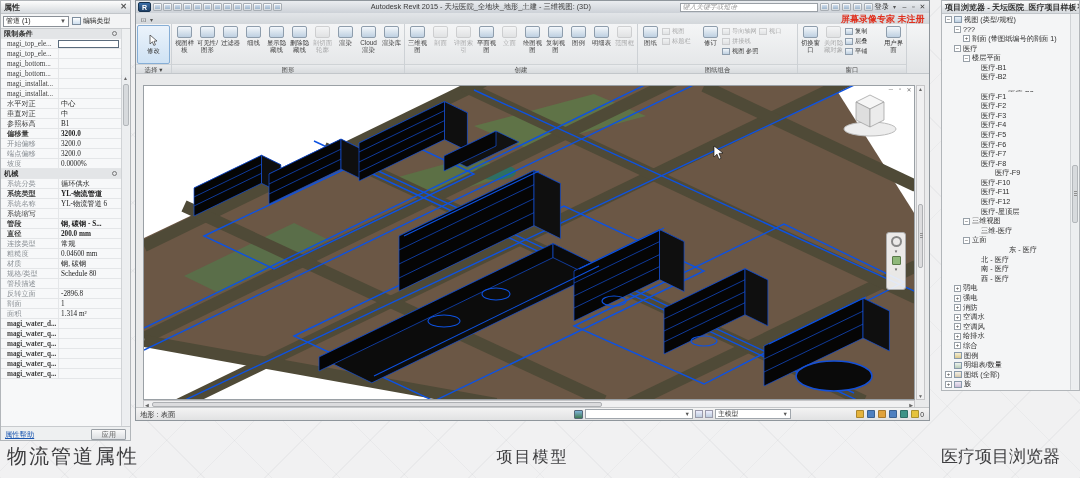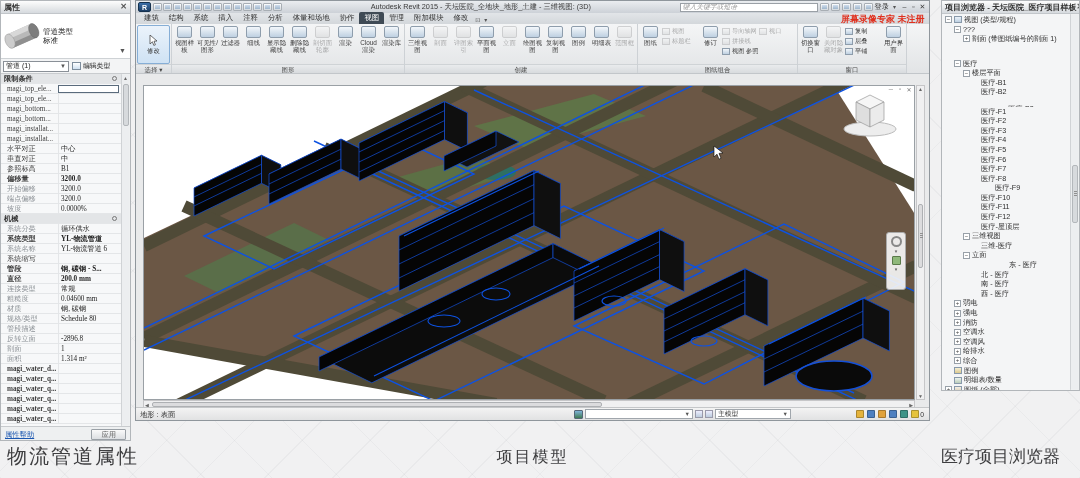--- a/index.html
+++ b/index.html
@@ -139,36 +139,20 @@
   .bscroll .thumb { position:relative; width:6px; height:58px; margin-top:150px; background:#d7dadd; border:1px solid #b3b7bb; border-radius:2px; }
 </style>
 </head>
 <body>
 
 <div id="props" class="panel">
   <div class="panel-head">
     <span>属性</span>
     <span class="panel-close">✕</span>
   </div>
-  <div class="tp-preview">
-    <svg width="40" height="32" viewBox="0 0 40 32">
-      <g transform="rotate(-24 20 16)">
-        <rect x="6" y="8" width="26" height="15" fill="#b9b9b9"></rect>
-        <rect x="6" y="8" width="26" height="5" fill="#d8d8d8"></rect>
-        <rect x="6" y="18" width="26" height="5" fill="#8f8f8f"></rect>
-        <ellipse cx="32" cy="15.5" rx="4.5" ry="7.5" fill="#7d7d7d" stroke="#666" stroke-width="0.5"></ellipse>
-        <ellipse cx="6" cy="15.5" rx="4.5" ry="7.5" fill="#cccccc" stroke="#999" stroke-width="0.5"></ellipse>
-      </g>
-    </svg>
-    <div class="tp-text">
-      <div>管道类型</div>
-      <div>标准</div>
-    </div>
-    <span class="tp-arrow">▼</span>
-  </div>
   <div class="type-sel">
     <div class="ts-combo">
       <span>管道 (1)</span>
       <span class="arr">▼</span>
     </div>
     <div class="edit-type">
       <span class="et-ic"></span>
       <span>编辑类型</span>
     </div>
   </div>
@@ -358,34 +342,20 @@
     <span class="tab-extra">▾</span>
     <div id="winctl" style="display:flex;">
         <span class="win-ctl">–</span>
         <span class="win-ctl">▫</span>
         <span class="win-ctl">✕</span>
       </div>
   </div>
   <div class="watermark">屏幕录像专家 未注册</div>
 
   <div class="tabrow">
-    <div id="tabs" style="display:flex;align-items:flex-end;">
-        <span class="tab">建筑</span>
-        <span class="tab">结构</span>
-        <span class="tab">系统</span>
-        <span class="tab">插入</span>
-        <span class="tab">注释</span>
-        <span class="tab">分析</span>
-        <span class="tab">体量和场地</span>
-        <span class="tab">协作</span>
-        <span class="tab active">视图</span>
-        <span class="tab">管理</span>
-        <span class="tab">附加模块</span>
-        <span class="tab">修改</span>
-      </div>
     <span class="tab-extra">⊡</span>
     <span class="tab-extra">▾</span>
   </div>
 
   <div class="ribbon">
     <div class="rgroup" id="sel-group">
       <div class="rbtns">
         <div class="modify-btn">
           <svg width="9" height="11" viewBox="0 0 9 11">
             <path d="M1,0 L1,9 L3.4,6.8 L4.8,10.4 L6.4,9.8 L5,6.2 L8,6 Z" fill="#ffffff" stroke="#333" stroke-width="0.7"></path>
@@ -742,21 +712,21 @@
         <span class="tlb">视图 (类型/规程)</span>
       </div>
       <div class="trow" style="padding-left: 12px;">
         <span class="tg">−</span>
         <span class="tlb">???</span>
       </div>
       <div class="trow" style="padding-left: 21px;">
         <span class="tg">+</span>
         <span class="tlb">剖面 (带图纸编号的剖面 1)</span>
       </div>
-      <div class="trow" style="padding-left: 12px; margin-top: 15px;">
+      <div class="trow" style="padding-left: 12px;">
         <span class="tg">−</span>
         <span class="tlb">医疗</span>
       </div>
       <div class="trow" style="padding-left: 21px;">
         <span class="tg">−</span>
         <span class="tlb">楼层平面</span>
       </div>
       <div class="trow" style="padding-left: 30px;">
         <span class="tg none"></span>
         <span class="tlb">医疗-B1</span>

